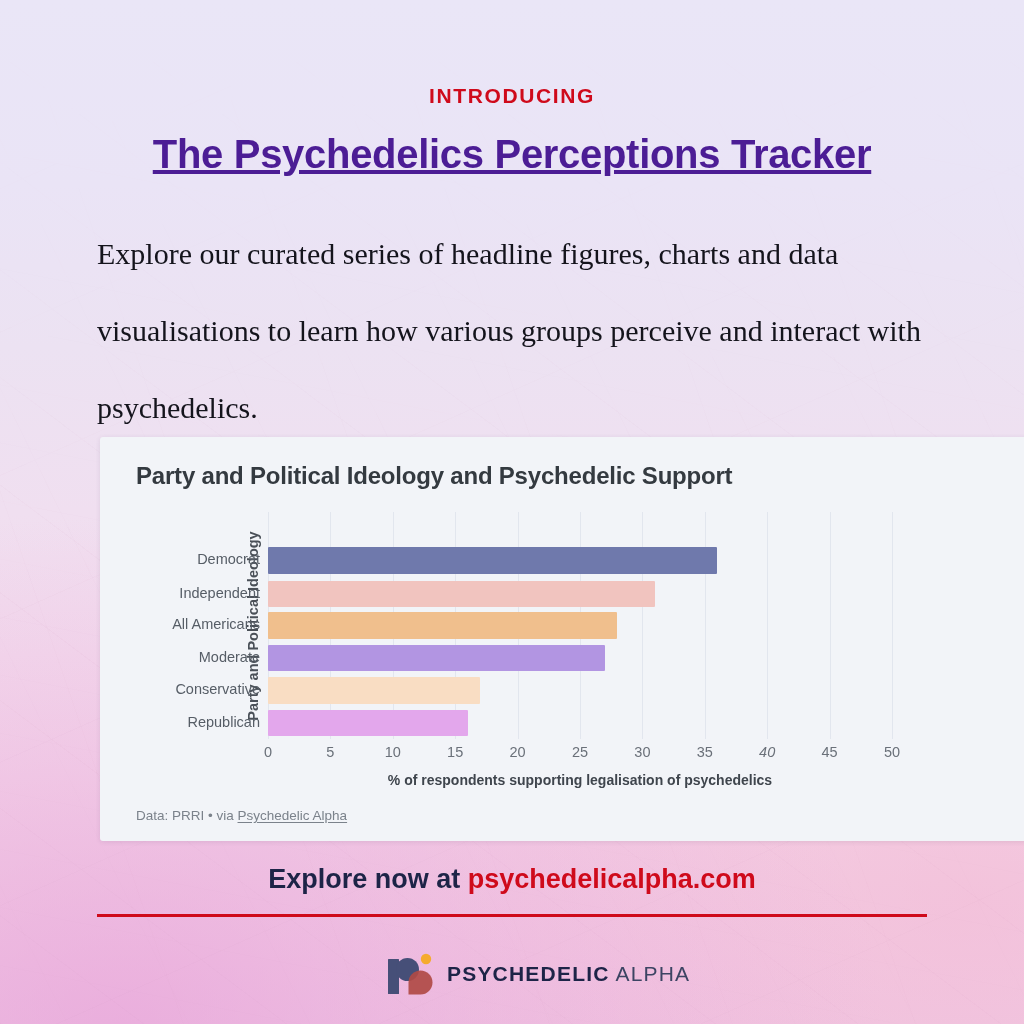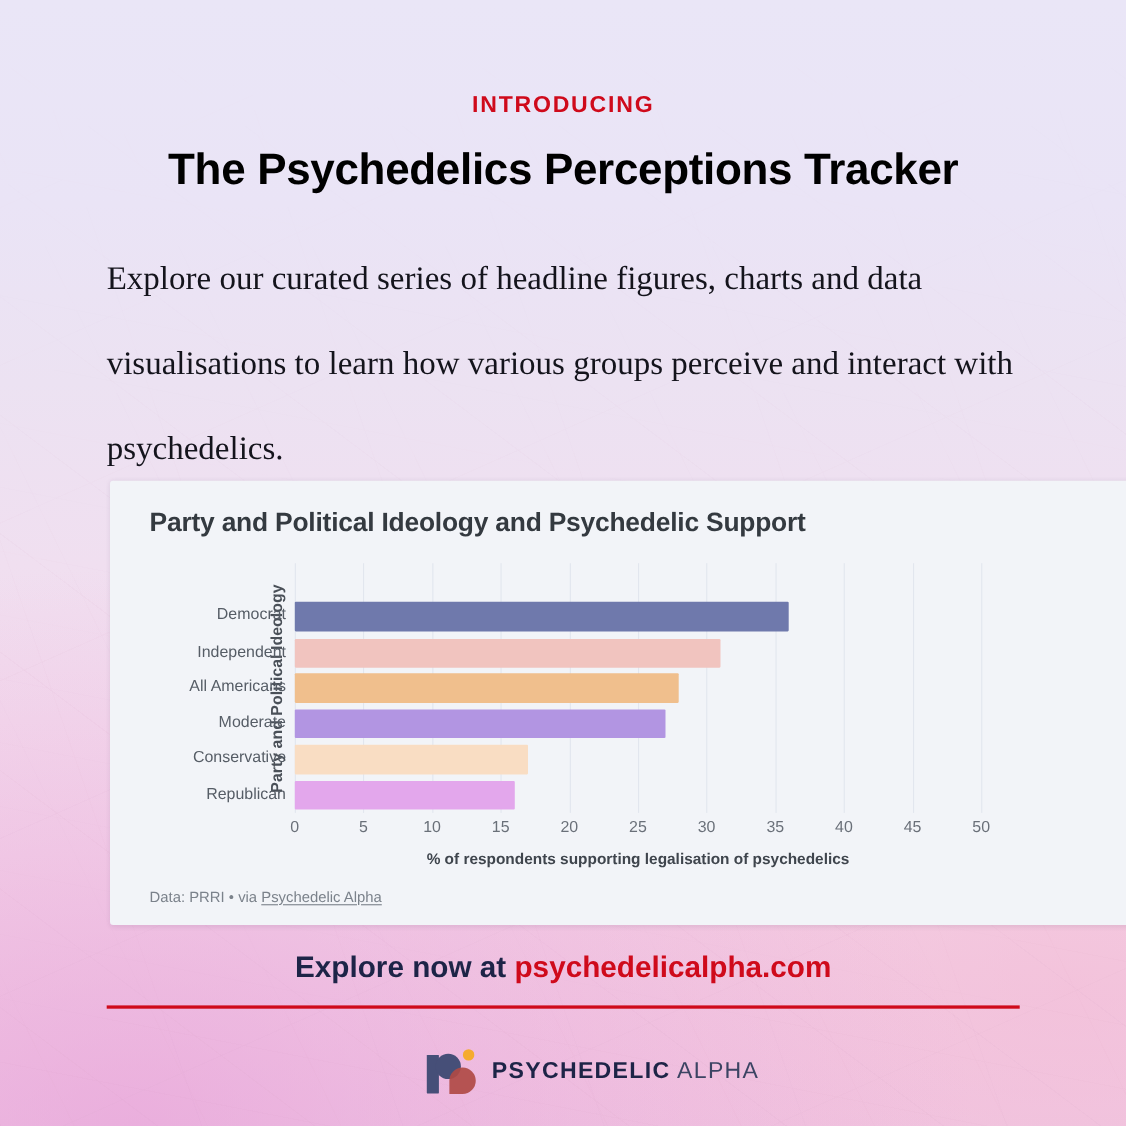--- a/index.html
+++ b/index.html
@@ -63,21 +63,22 @@
     color: #cf0a1b;
   }
 
   .headline {
     position: absolute;
     top: 132px; left: 0; width: 1024px;
     text-align: center;
     font-size: 40px;
     font-weight: bold;
     letter-spacing: -0.3px;
-    color: #000000;
+    color: #4c1d95;
+    text-decoration: underline;
   }
 
   .lede {
     position: absolute;
     top: 215px;
     left: 97px;
     width: 830px;
     font-family: "Liberation Serif", serif;
     font-size: 30px;
     line-height: 77px;
@@ -294,21 +295,21 @@
       <span>Data: PRRI • via </span><u>Psychedelic Alpha</u>
     </div>
   <div class="x-tick" style="left: 168px; top: 307px;">0</div>
       <div class="x-tick" style="left: 230.4px; top: 307px;">5</div>
       <div class="x-tick" style="left: 292.8px; top: 307px;">10</div>
       <div class="x-tick" style="left: 355.2px; top: 307px;">15</div>
       <div class="x-tick" style="left: 417.6px; top: 307px;">20</div>
       <div class="x-tick" style="left: 480px; top: 307px;">25</div>
       <div class="x-tick" style="left: 542.4px; top: 307px;">30</div>
       <div class="x-tick" style="left: 604.8px; top: 307px;">35</div>
-      <div class="x-tick" style="left: 667.2px; top: 307px;">40</div>
+      <div class="x-tick" style="left: 667.2px; top: 307px; font-style: italic;">40</div>
       <div class="x-tick" style="left: 729.6px; top: 307px;">45</div>
       <div class="x-tick" style="left: 792px; top: 307px;">50</div>
     </div>
 
   <div class="cta">
     <span>Explore now at </span><span class="url">psychedelicalpha.com</span>
   </div>
 
   <div class="rule"></div>
 

